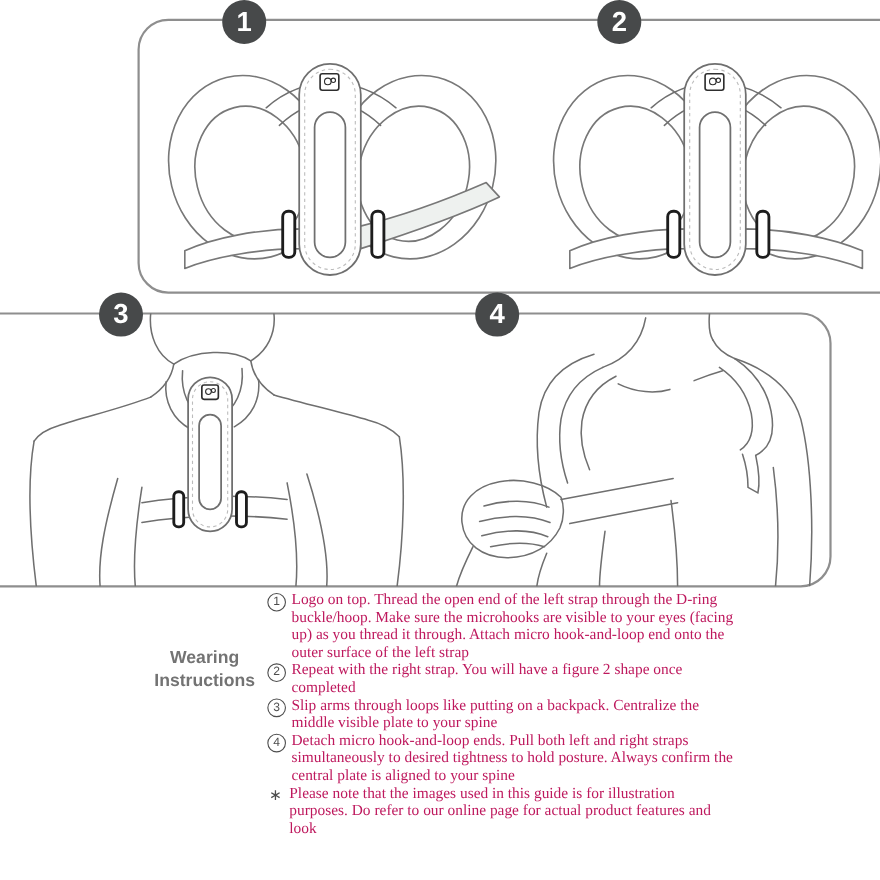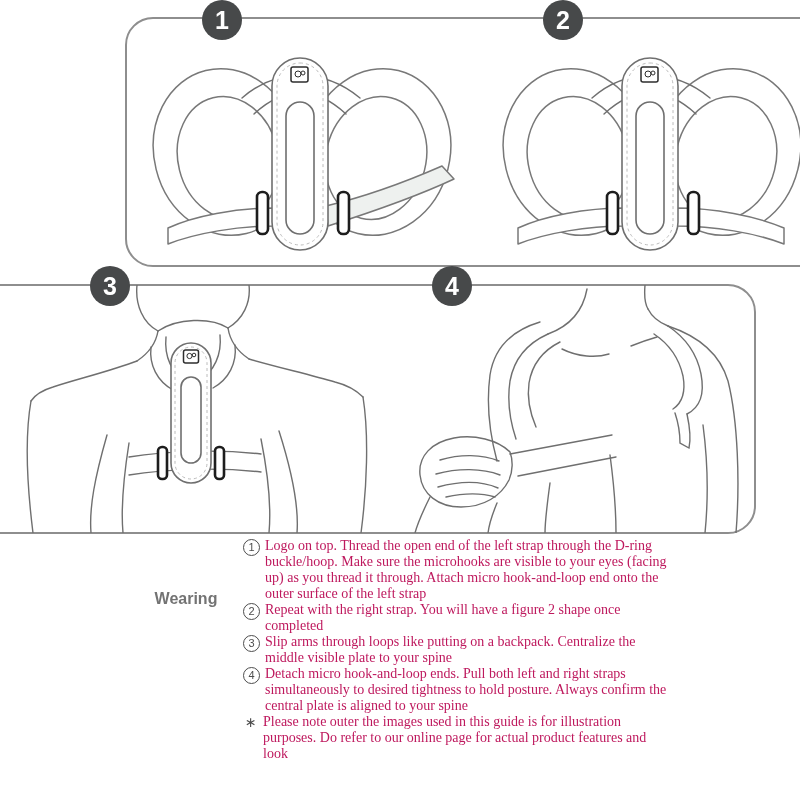--- a/index.html
+++ b/index.html
@@ -167,20 +167,21 @@
     <path class="ln" d="M303 140 C 308 178 308 218 305 248"></path>
     <path class="ln" d="M150 198 C 147 220 145 236 145 248"></path>
     <path class="ln" d="M210 170 C 214 200 216 228 216 248"></path>
     <path class="ln" d="M30 212 C 24 224 18 237 15 248"></path>
     <path class="ln" d="M97 218 C 92 230 89 240 88 248"></path>
   </g>
 </svg>
 
 <div id="heading">
   <div>Wearing</div>
+  <div>Instructions</div>
 </div>
 
 <div id="instructions">
   <div class="instr">
     <span class="mk">1</span>
     <div class="tx">Logo on top. Thread the open end of  the left strap through the D-ring buckle/hoop. Make sure the microhooks are visible to your eyes (facing up) as you thread it through. Attach micro hook-and-loop end onto the outer surface of the left strap</div>
   </div>
   <div class="instr">
     <span class="mk">2</span>
     <div class="tx">Repeat with the right strap. You will have a figure 2 shape once completed</div>
@@ -188,15 +189,15 @@
   <div class="instr">
     <span class="mk">3</span>
     <div class="tx">Slip arms through loops like putting on a backpack. Centralize the middle visible plate to your spine</div>
   </div>
   <div class="instr">
     <span class="mk">4</span>
     <div class="tx">Detach micro hook-and-loop ends. Pull both left and right straps simultaneously to desired tightness to hold posture. Always confirm the central plate is aligned to your spine</div>
   </div>
   <div class="instr">
     <span class="mk-star">∗</span>
-    <div class="tx">Please note outer the images used in this guide is for illustration purposes. Do refer to our online page for actual product features and look</div>
+    <div class="tx">Please note that the images used in this guide is for illustration purposes. Do refer to our online page for actual product features and look</div>
   </div>
 </div>
 
 </body></html>

